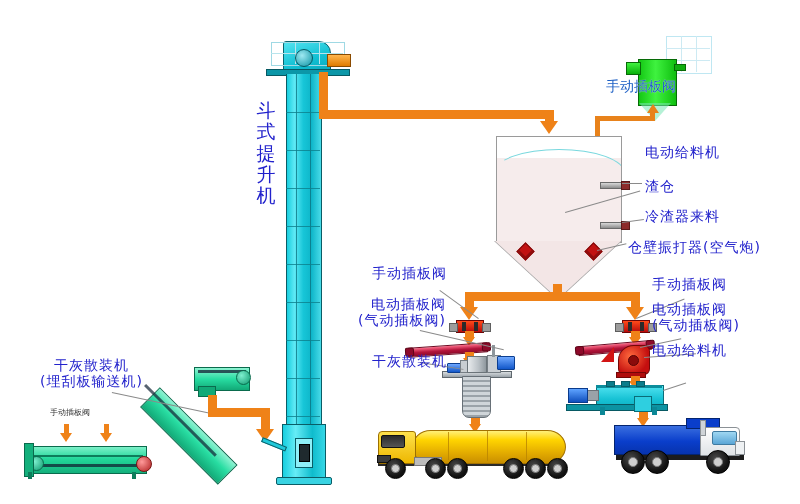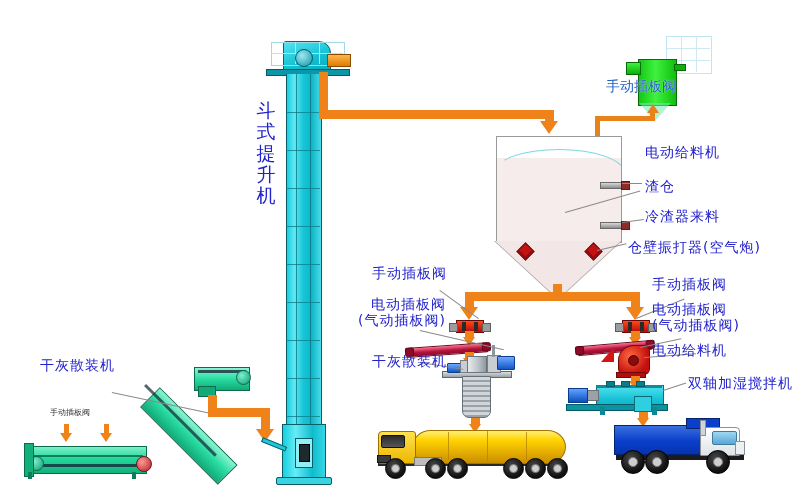--- a/index.html
+++ b/index.html
@@ -583,21 +583,20 @@
   <div class="arrow-dn-sm" style="left:637px; top:418px;"></div>
 
   <div class="leader" style="left:636px; top:318px; width:52px; transform: rotate(-22deg);"></div>
   <div class="leader" style="left:640px; top:347px; width:42px; transform: rotate(-12deg);"></div>
   <div class="leader" style="left:644px; top:357px; width:52px; transform: rotate(-4deg);"></div>
   <div class="leader" style="left:663px; top:390px; width:24px; transform: rotate(-18deg);"></div>
 
   <div class="lbl lbl-big" style="left:652px; top:276px;">手动插板阀</div>
   <div class="lbl lbl-big" style="left:652px; top:301px;"><span>电动插板阀</span><br><span>(气动插板阀)</span></div>
   <div class="lbl lbl-big" style="left:652px; top:342px;">电动给料机</div>
-  <div class="lbl lbl-big" style="left:688px; top:375px;">双轴加湿搅拌机</div>
 
   <div id="conv-h" style="left:25px; top:446px; width:120px; height:26px;"></div>
   <div id="conv-h-rail" style="left:27px; top:455px; width:116px;"></div>
   <div class="conv-dark" style="left:30px; top:464px; width:112px; height:3px;"></div>
   <div class="conv-drum" style="left:29px; top:456px; width:13px; height:13px;"></div>
   <div style="position:absolute;left:24px;top:443px;width:8px;height:32px;background:#14b07c;border:1px solid #0a6b4d;"></div>
   <div class="conv-drum" style="left:136px; top:456px; width:14px; height:14px;background:radial-gradient(circle at 35% 35%,#ff9a9a,#b02020);border-color:#7a1414;"></div>
   <div style="position:absolute;left:28px;top:472px;width:4px;height:7px;background:#0d7d5b;"></div>
   <div style="position:absolute;left:132px;top:472px;width:4px;height:7px;background:#0d7d5b;"></div>
 
@@ -608,21 +607,21 @@
   <div class="conv-drum" style="left:236px; top:370px; width:13px; height:13px;"></div>
   <div style="position:absolute;left:198px;top:386px;width:16px;height:9px;background:#12a977;border:1px solid #0a6b4d;"></div>
 
   <div class="lbl lbl-small" style="left:50px; top:408px;">手动插板阀</div>
   <div class="pipe pipe-v" style="left:64px; top:424px; width:5px; height:10px;"></div>
   <div class="arrow-dn-sm" style="left:60px; top:433px;"></div>
   <div class="pipe pipe-v" style="left:104px; top:424px; width:5px; height:10px;"></div>
   <div class="arrow-dn-sm" style="left:100px; top:433px;"></div>
 
   <div class="leader" style="left:112px; top:392px; width:110px; transform: rotate(12deg);"></div>
-  <div class="lbl lbl-big" style="left:40px; top:357px; text-align:center;"><span>干灰散装机</span><br></div>
+  <div class="lbl lbl-big" style="left:40px; top:357px; text-align:center;"><span>干灰散装机</span><br><span>(埋刮板输送机)</span></div>
 
   <div class="pipe pipe-v" style="left:208px; top:395px; height:22px;"></div>
   <div class="pipe pipe-h" style="left:208px; top:408px; width:62px;"></div>
   <div class="pipe pipe-v" style="left:261px; top:408px; height:22px;"></div>
   <div class="arrow-down" style="left:256px; top:429px;"></div>
   <div style="position:absolute;left:262px;top:437px;width:24px;height:3px;background:#1fc9da;border:1px solid #0a5d66;transform:rotate(22deg);transform-origin:0 50%;"></div>
 
   <div id="tanker-chassis" style="left:378px; top:461px; width:185px; height:5px;"></div>
   <div id="tanker-barrel" style="left:412px; top:430px; width:152px; height:32px;"></div>
   <div class="tanker-ring" style="left:448px; top:432px; height:28px;"></div>

